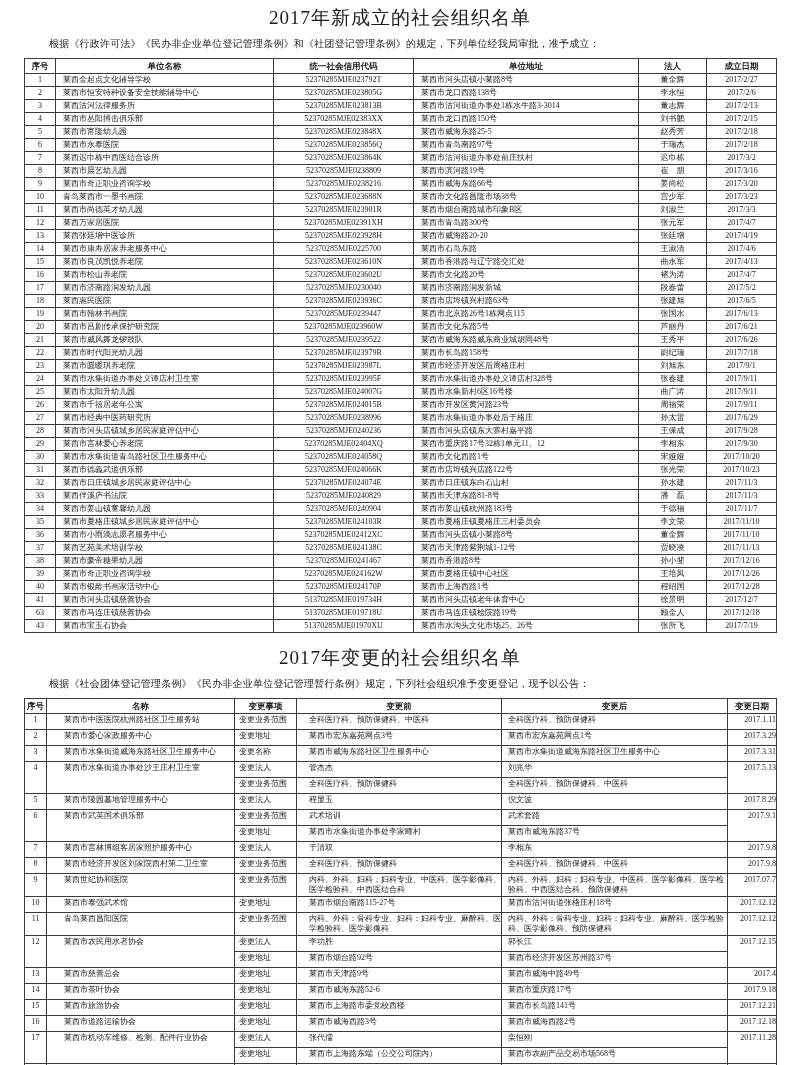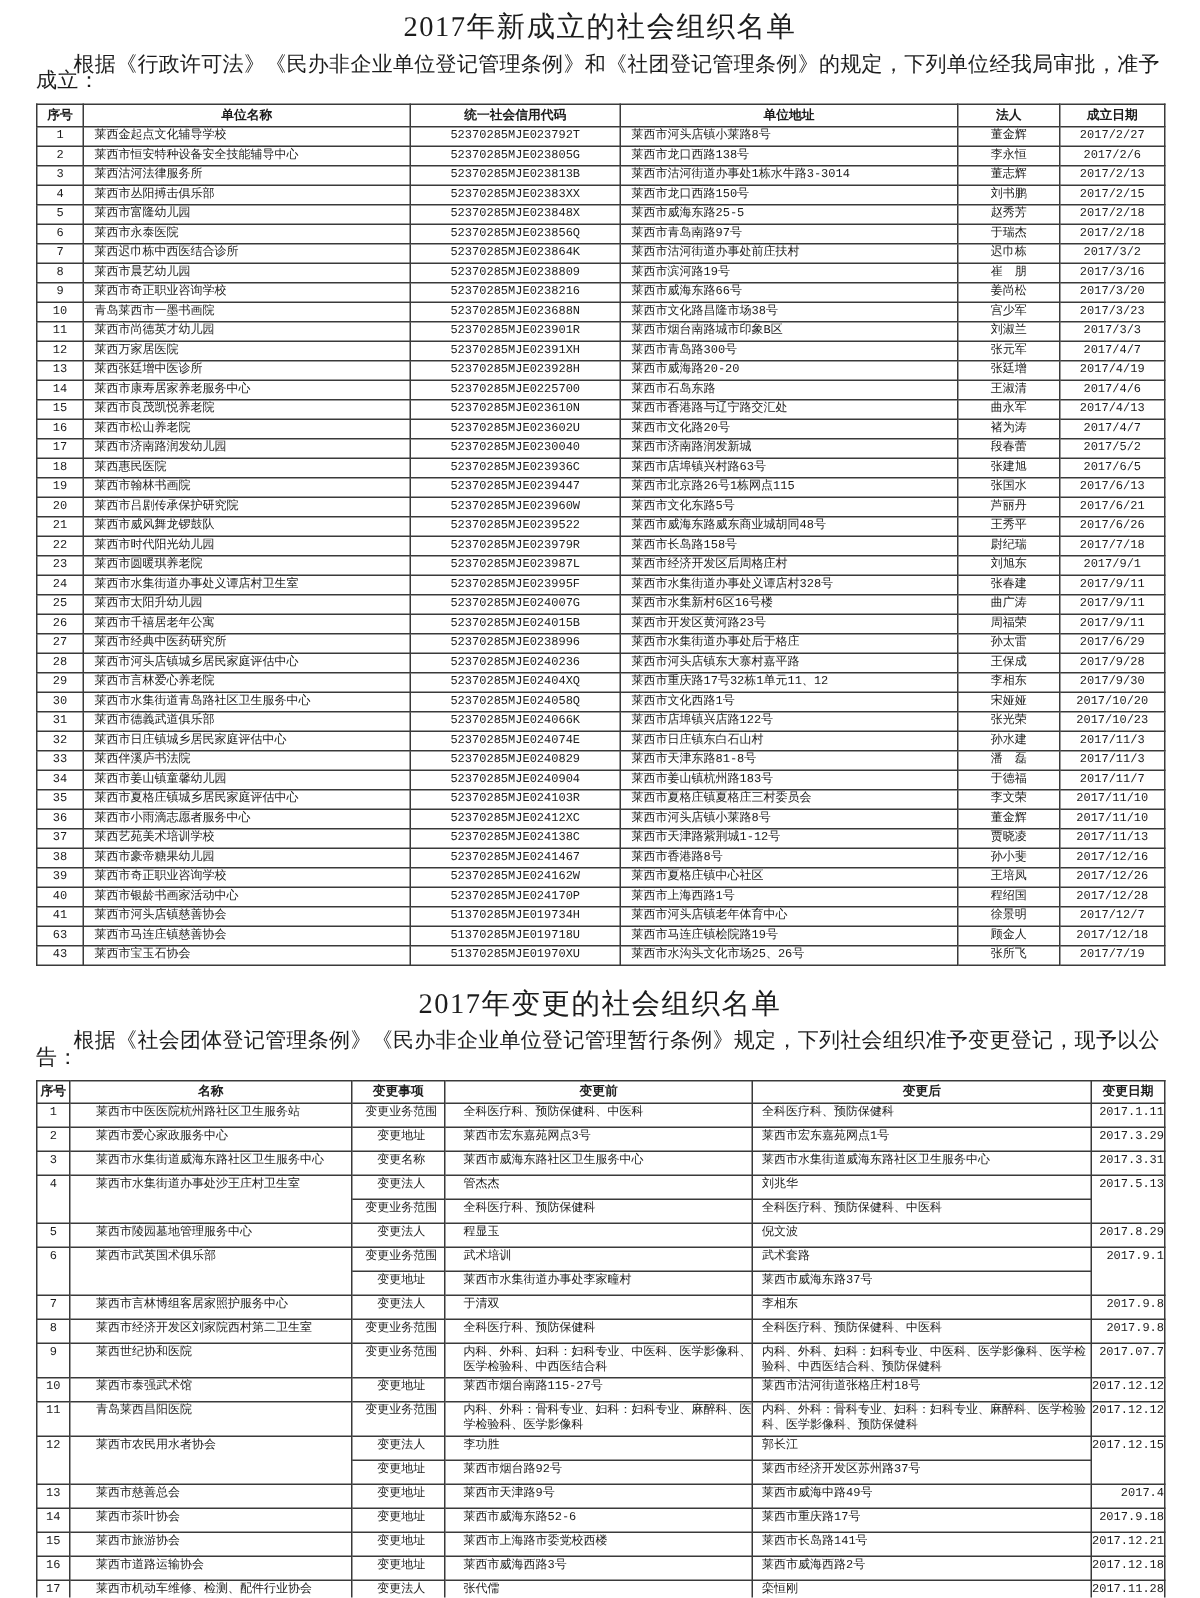--- a/index.html
+++ b/index.html
@@ -8,43 +8,43 @@
     font-family:"Liberation Serif","DejaVu Serif",serif;
     color:#1c1c1c;
   }
   .wrap { padding:3px 24px 0 24px; }
 
   .doc-title {
     font-size:19px; font-weight:normal; text-align:center;
     margin:2px 0 7px 0; letter-spacing:1px;
   }
   .intro {
-    font-size:14px; line-height:11px; margin:0 0 9px 0;
+    font-size:10px; line-height:11px; margin:0 0 9px 0;
     text-indent:25px; letter-spacing:0.2px;
   }
 
-  table { width:752px; border-collapse:collapse; table-layout:fixed;font-family:Liberation Mono, monospace; }
+  table { width:752px; border-collapse:collapse; table-layout:fixed; }
   table { border:1px solid #3a3a3a; }
   th,td {
     border:1px solid #3a3a3a;
     font-size:8px; line-height:10px;
     padding:0; overflow:hidden;
   }
   th { font-weight:bold; font-size:8.5px; height:14px; text-align:center; white-space:nowrap; }
 
   
   .t1 td { height:12px; white-space:nowrap; vertical-align:middle; }
   .t1 .c0, .t1 .c2, .t1 .c4, .t1 .c5 { text-align:center; }
   .t1 .c1, .t1 .c3 { text-align:left; padding-left:7px; }
 
   
   .t2 td { height:13px; vertical-align:top; padding-top:1px; padding-bottom:1px; white-space:normal; word-break:break-all; }
   .t2 .c0 { text-align:center; }
   .t2 .c1 { text-align:left; padding-left:17px; }
-  .t2 .c2 { text-align:center; padding-left:4px; white-space:nowrap; }
+  .t2 .c2 { text-align:left; padding-left:4px; white-space:nowrap; }
   .t2 .c3 { text-align:left; padding-left:12px; }
   .t2 .c4 { text-align:left; padding-left:6px; }
   .t2 .c5 { text-align:right; white-space:nowrap; }
 
   .sec2-gap { margin-top:12px; }
 </style>
 </head>
 <body>
 
 <div class="wrap">

